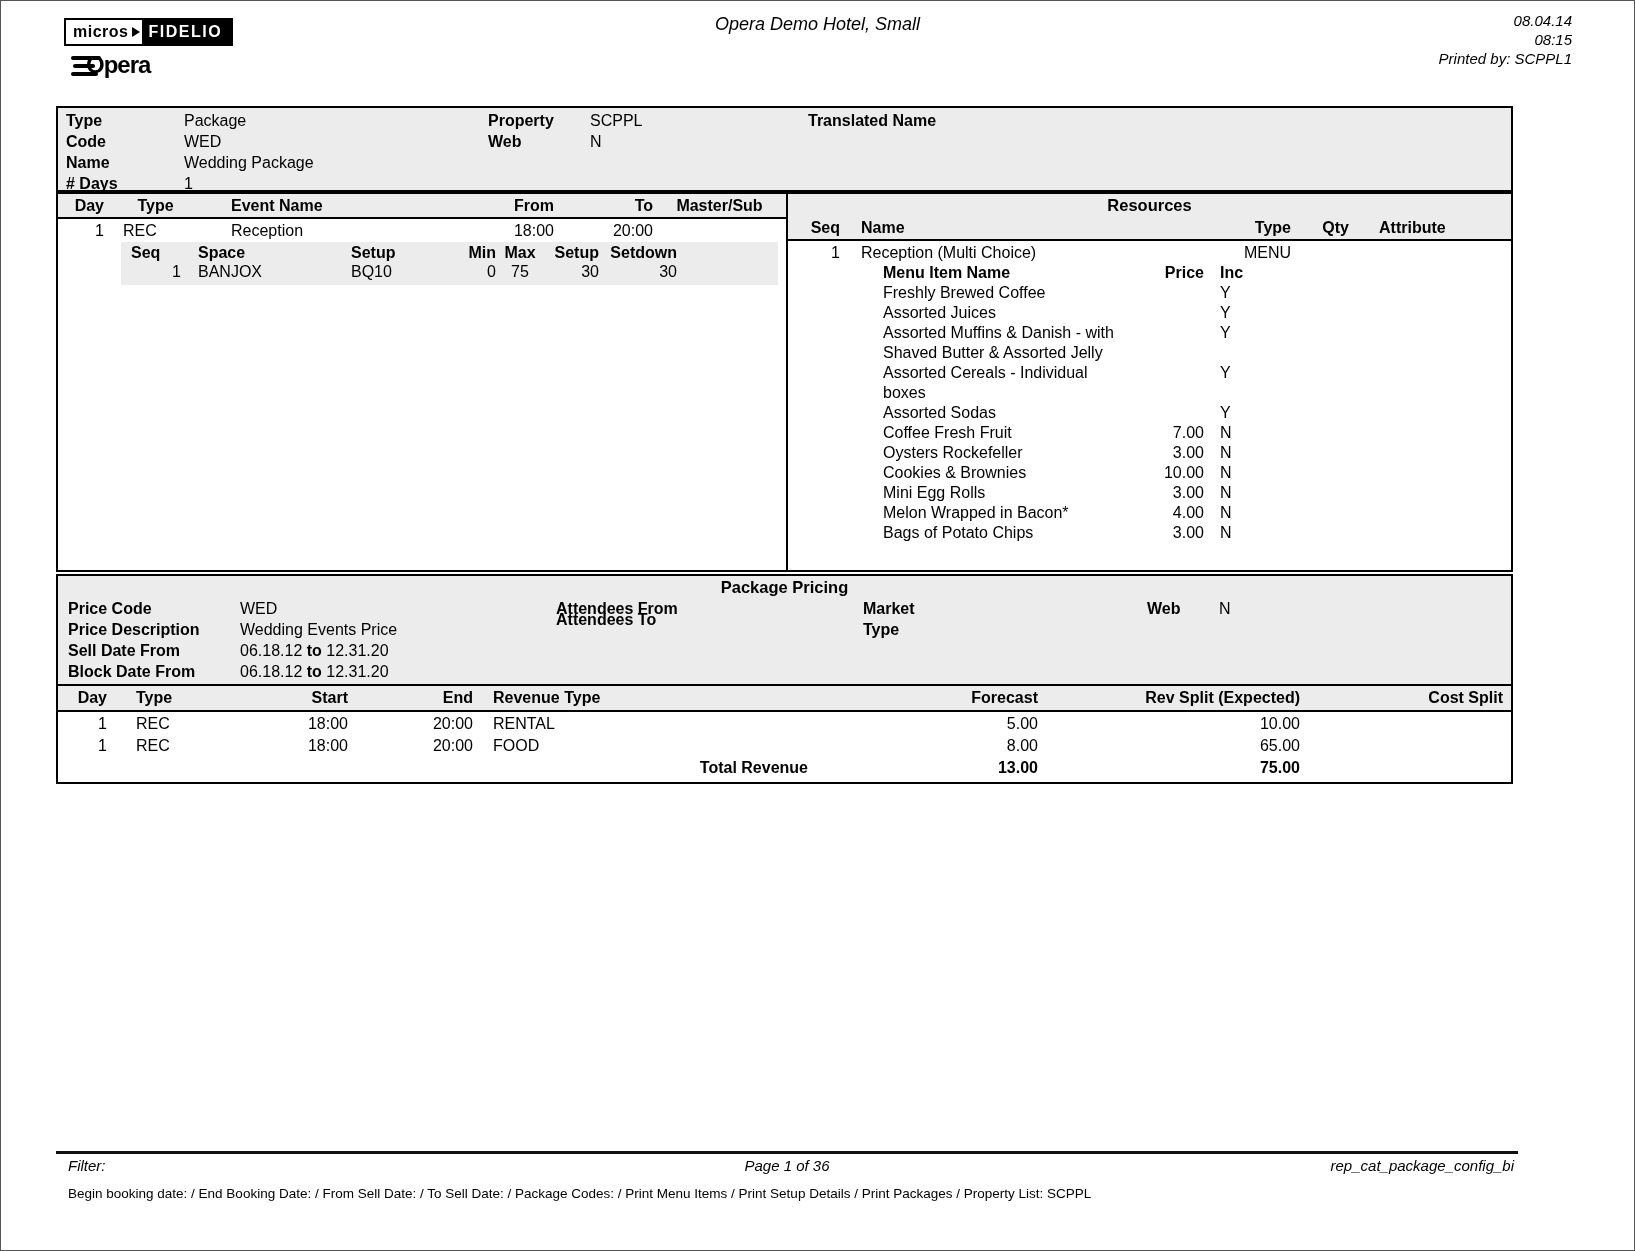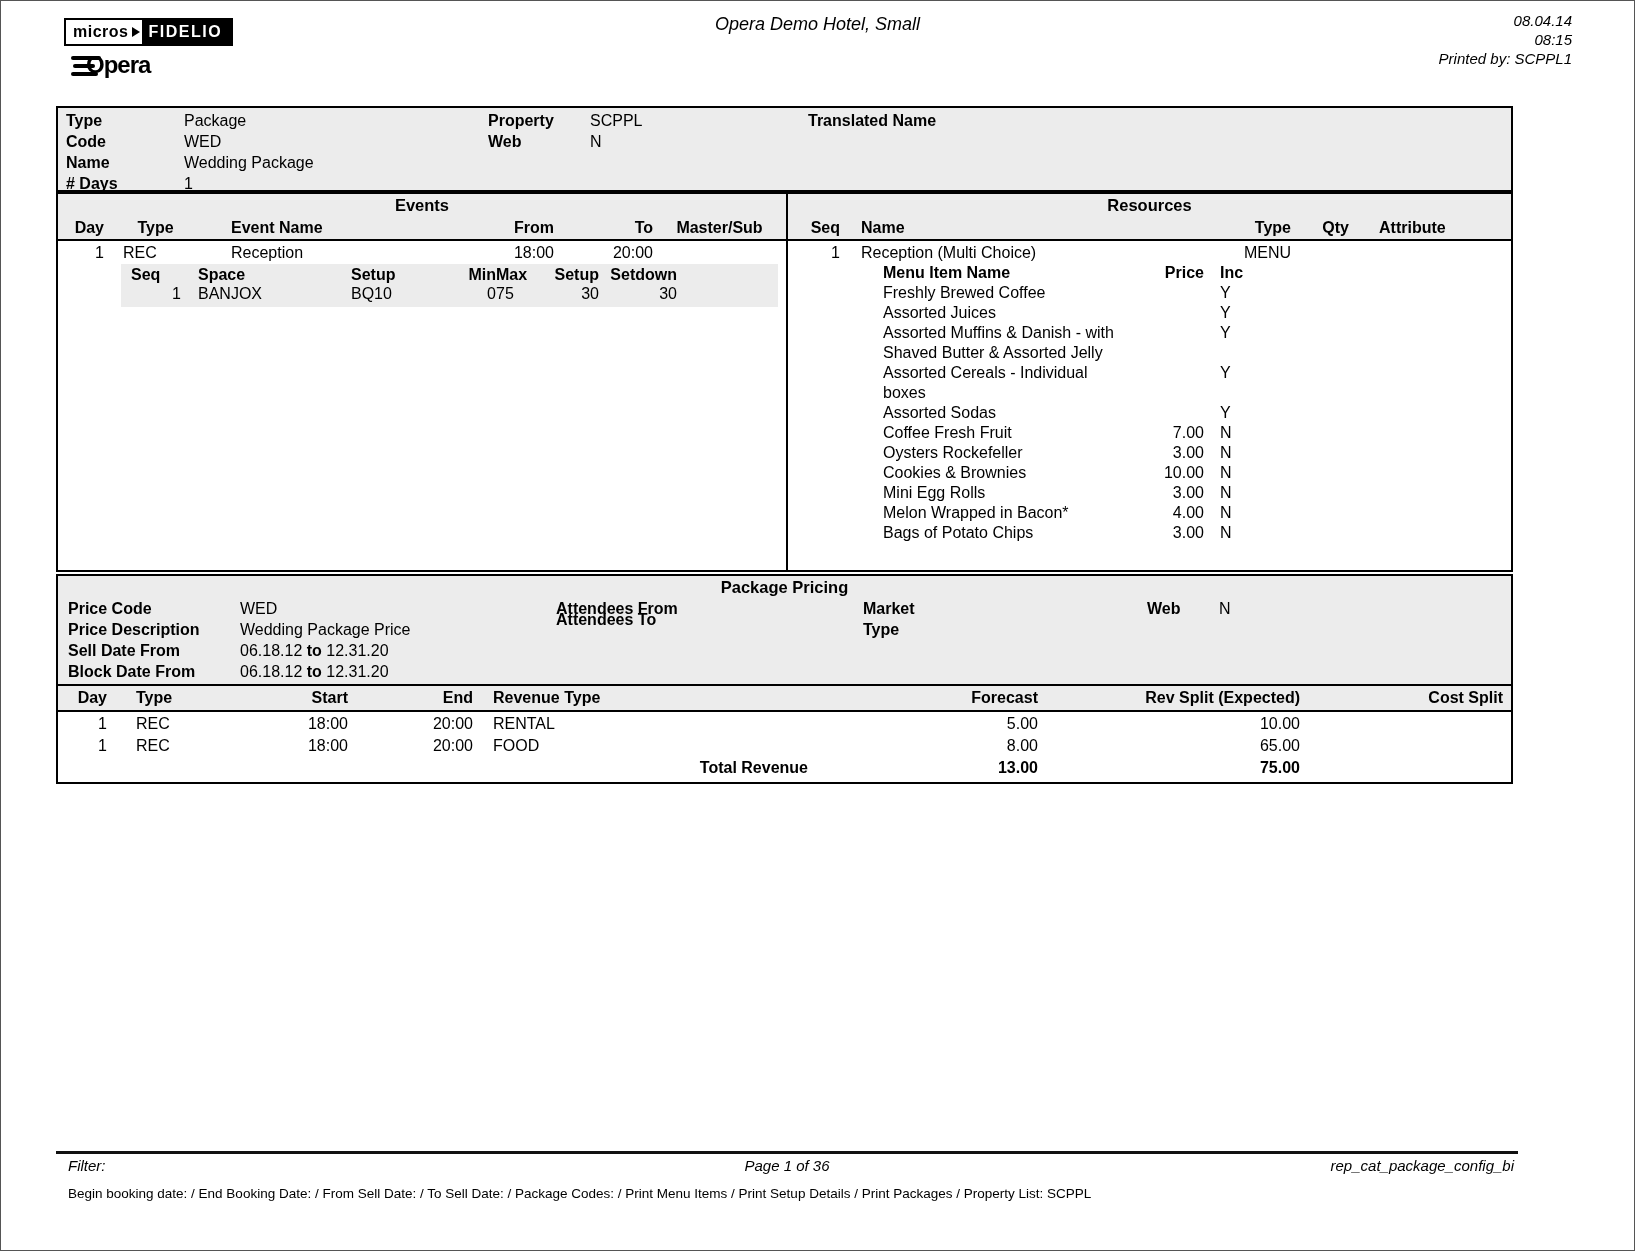--- a/index.html
+++ b/index.html
@@ -55,21 +55,21 @@
   .ec-ms { flex:1; text-align:center; }
 
   .setup-block { margin:1px 0 0 63px; width:657px; background:#ececec; padding:2px 0 3px; }
   .setup-block .cols-row { padding:0; }
   .sc-seq { width:65px; }
   .sc-seq.hd { padding-left:10px; }
   .sc-seq.vl { text-align:right; padding-right:5px; }
   .sc-space { width:150px; padding-left:12px; }
   .sc-setup { width:125px; padding-left:15px; }
   .sc-min { width:35px; text-align:right; }
-  .sc-max { width:48px; text-align:left; }
+  .sc-max { width:48px; text-align:center; }
   .sc-setup2 { width:55px; text-align:right; }
   .sc-setdown { width:78px; text-align:right; }
 
   .rc-seq { width:58px; text-align:right; padding-right:6px; }
   .rc-name { flex:1; padding-left:15px; }
   .rc-type { width:90px; text-align:right; }
   .rc-qty { width:58px; text-align:right; }
   .rc-attr { width:162px; padding-left:30px; }
 
   .menu-row { display:flex; margin-left:95px; line-height:20px; }
@@ -148,21 +148,20 @@
     <span class="abs" style="left:532px;top:4px">SCPPL</span>
     <span class="abs lbl" style="left:430px;top:25px">Web</span>
     <span class="abs" style="left:532px;top:25px">N</span>
     <span class="abs lbl" style="left:750px;top:4px">Translated Name</span>
   </div>
 
   <div class="er-box">
 
     <div class="events-panel">
       <div class="panel-head">
-        <div class="panel-title">Events</div>
         <div class="cols-row">
           <div class="ec-day">Day</div>
           <div class="ec-type hd">Type</div>
           <div class="ec-name">Event Name</div>
           <div class="ec-from">From</div>
           <div class="ec-to">To</div>
           <div class="ec-ms">Master/Sub</div>
         </div>
       </div>
       <div class="data-row">
@@ -275,21 +274,21 @@
       </div>
     </div>
   </div>
 
   <div class="pp-box">
     <div class="pp-info">
       <div class="pp-title">Package Pricing</div>
       <span class="abs lbl" style="left:10px;top:24px">Price Code</span>
       <span class="abs" style="left:182px;top:24px">WED</span>
       <span class="abs lbl" style="left:10px;top:45px">Price Description</span>
-      <span class="abs" style="left:182px;top:45px">Wedding Package Price</span>
+      <span class="abs" style="left:182px;top:45px">Wedding Events Price</span>
       <span class="abs lbl" style="left:10px;top:66px">Sell Date From</span>
       <span class="abs" style="left:182px;top:66px">
         <span>06.18.12</span>
         <span class="lbl">to</span>
         <span>12.31.20</span>
       </span>
       <span class="abs lbl" style="left:10px;top:87px">Block Date From</span>
       <span class="abs" style="left:182px;top:87px">
         <span>06.18.12</span>
         <span class="lbl">to</span>

